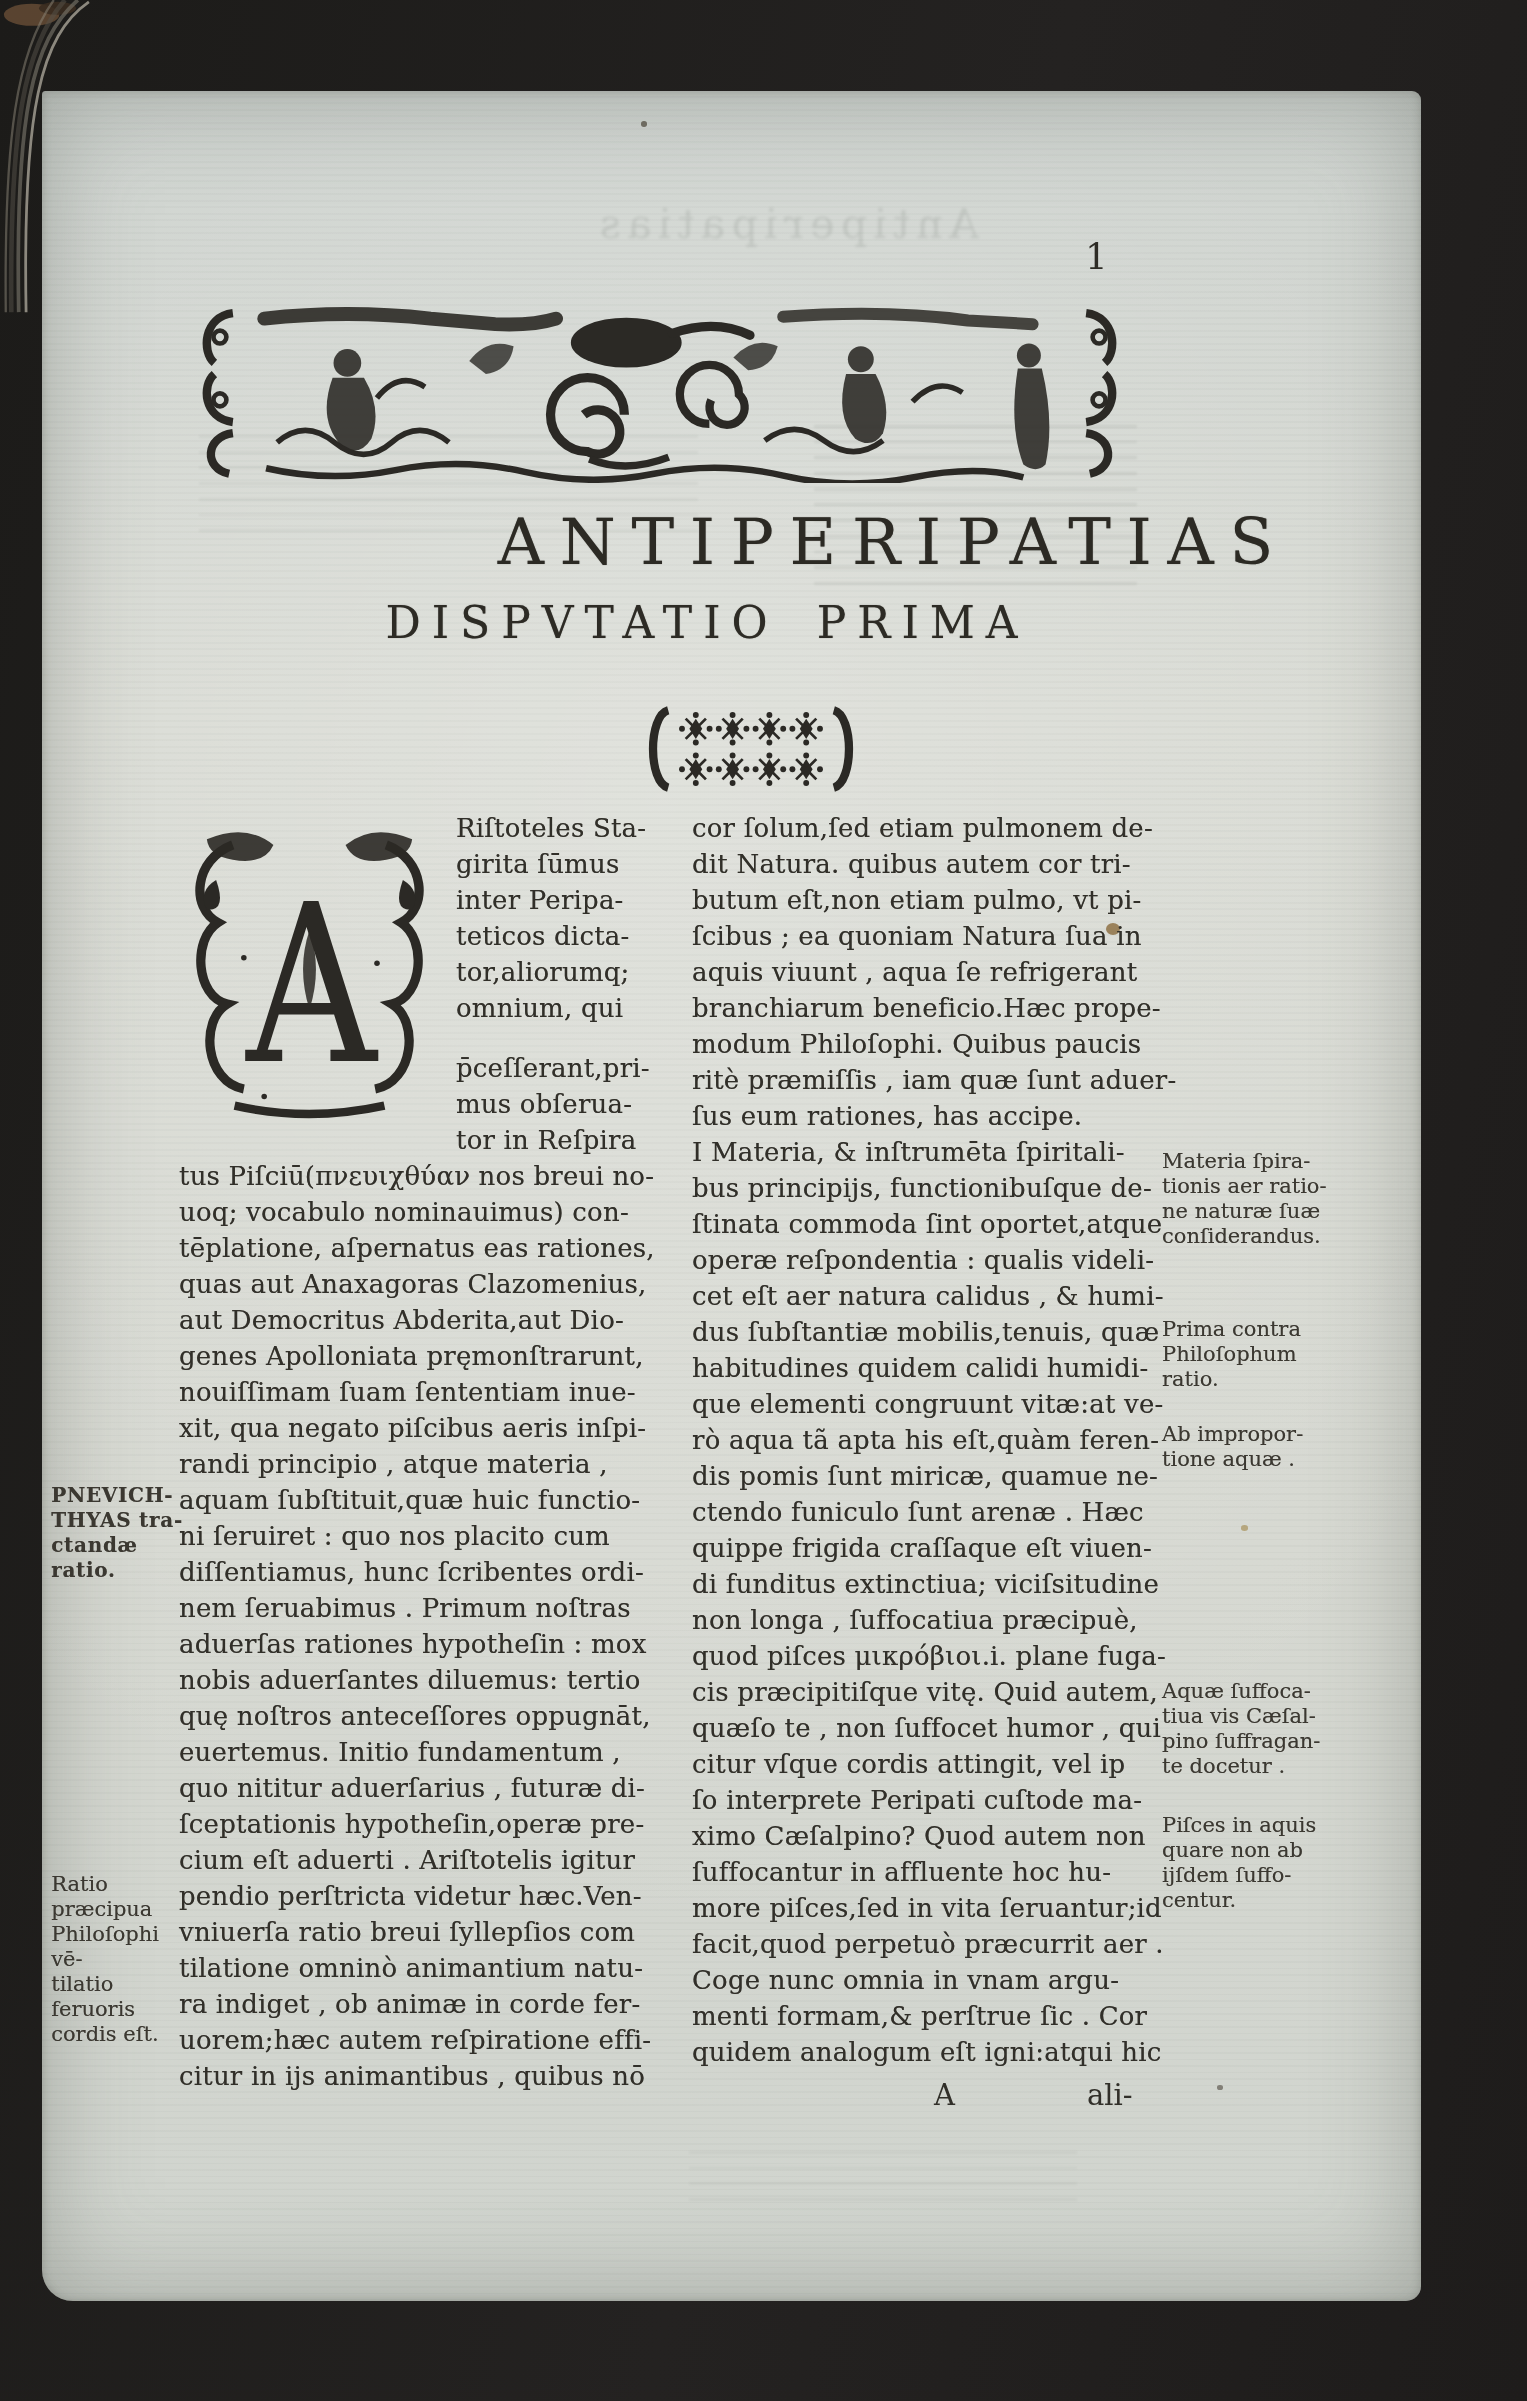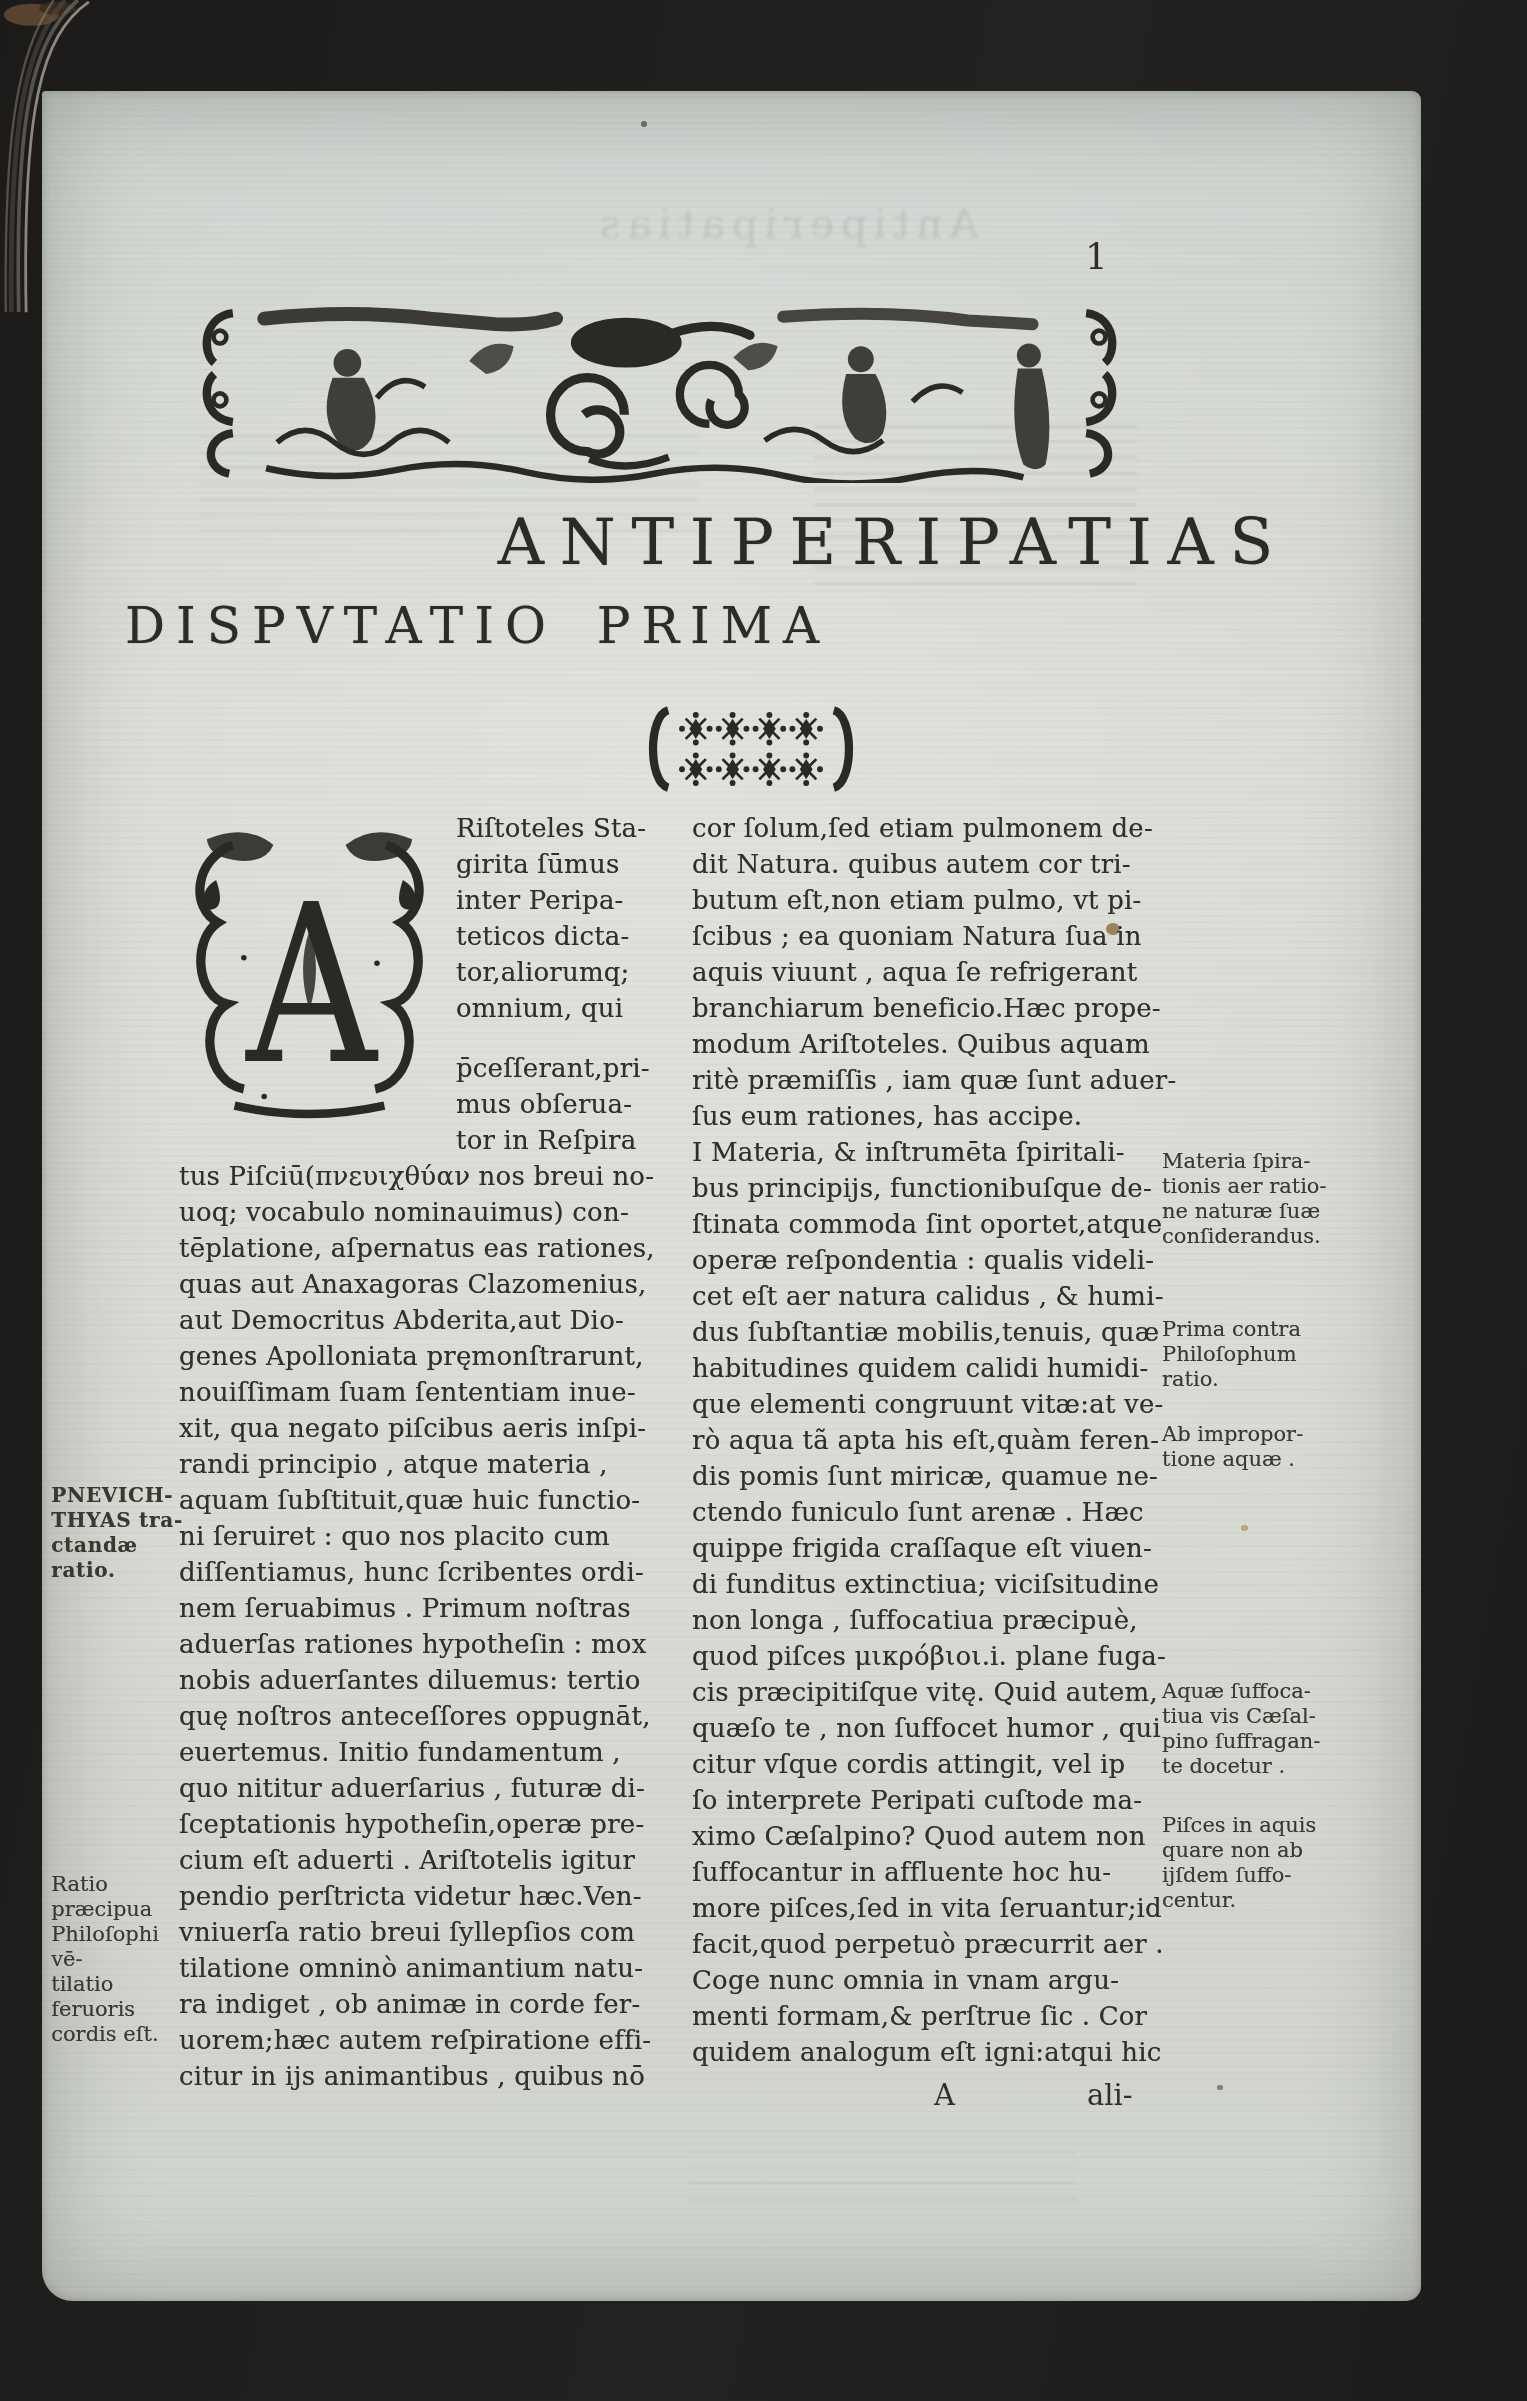--- a/index.html
+++ b/index.html
@@ -31,22 +31,22 @@
   .s2{left:599px;top:30px;width:5.5px;height:5.5px;background:#4a4438;opacity:.7;}
   .s3{left:1199px;top:1434px;width:6.5px;height:5.5px;background:#a08648;opacity:.6;}
   .s4{left:1175px;top:1994px;width:5.5px;height:4.6px;background:#4d463c;opacity:.6;}
   
   .pagenum{position:absolute;left:1027px;top:146px;width:55px;text-align:center;
     font-size:35px;color:#2e2c26;}
   .frieze{position:absolute;left:150px;top:211px;width:935px;height:181px;}
   .title{position:absolute;left:83px;top:414px;width:1164px;text-align:right;
     font-size:64px;letter-spacing:15.7px;color:#2c2a24;text-shadow:0 0 0.9px rgba(44,42,36,.6);
     white-space:nowrap;}
-  .subtitle{position:absolute;left:83px;top:506px;width:1164px;
-    font-size:50px;letter-spacing:11px;word-spacing:13px;color:#2d2b25;
+  .subtitle{position:absolute;left:83px;top:506px;width:1164px;text-align:center;
+    font-size:44px;letter-spacing:11px;word-spacing:13px;color:#2d2b25;
     text-shadow:0 0 0.9px rgba(44,42,36,.55);white-space:nowrap;}
   .divider{position:absolute;left:602px;top:612px;width:214px;height:92px;}
   
   .col{position:absolute;top:719px;color:#312f29;}
   .col-left{left:137px;width:494px;}
   .col-right{left:650px;width:482px;}
   .line{white-space:nowrap;height:36px;line-height:36px;font-size:26px;
     letter-spacing:0.2px;text-shadow:0 0 0.6px rgba(49,47,41,.55);}
   .dropcap{position:absolute;left:0;top:9.2px;width:261px;height:307px;}
   
@@ -226,21 +226,21 @@
         </div>
     </div>
 
     <div class="col col-right">
         <div class="line">cor ſolum,ſed etiam pulmonem de-</div>
         <div class="line">dit Natura. quibus autem cor tri-</div>
         <div class="line">butum eſt,non etiam pulmo, vt pi-</div>
         <div class="line">ſcibus ; ea quoniam Natura ſua in</div>
         <div class="line">aquis viuunt , aqua ſe refrigerant</div>
         <div class="line">branchiarum beneficio.Hæc prope-</div>
-        <div class="line">modum Ariſtoteles. Quibus aquam</div>
+        <div class="line">modum Philoſophi. Quibus paucis</div>
         <div class="line">ritè præmiſſis , iam quæ ſunt aduer-</div>
         <div class="line">ſus eum rationes, has accipe.</div>
         <div class="line">  I  Materia, &amp; inſtrumēta ſpiritali-</div>
         <div class="line">bus principijs, functionibuſque de-</div>
         <div class="line">ſtinata commoda ſint oportet,atque</div>
         <div class="line">operæ reſpondentia : qualis videli-</div>
         <div class="line">cet eſt aer natura calidus , &amp; humi-</div>
         <div class="line">dus ſubſtantiæ mobilis,tenuis, quæ</div>
         <div class="line">habitudines quidem calidi humidi-</div>
         <div class="line">que elementi congruunt vitæ:at ve-</div>

